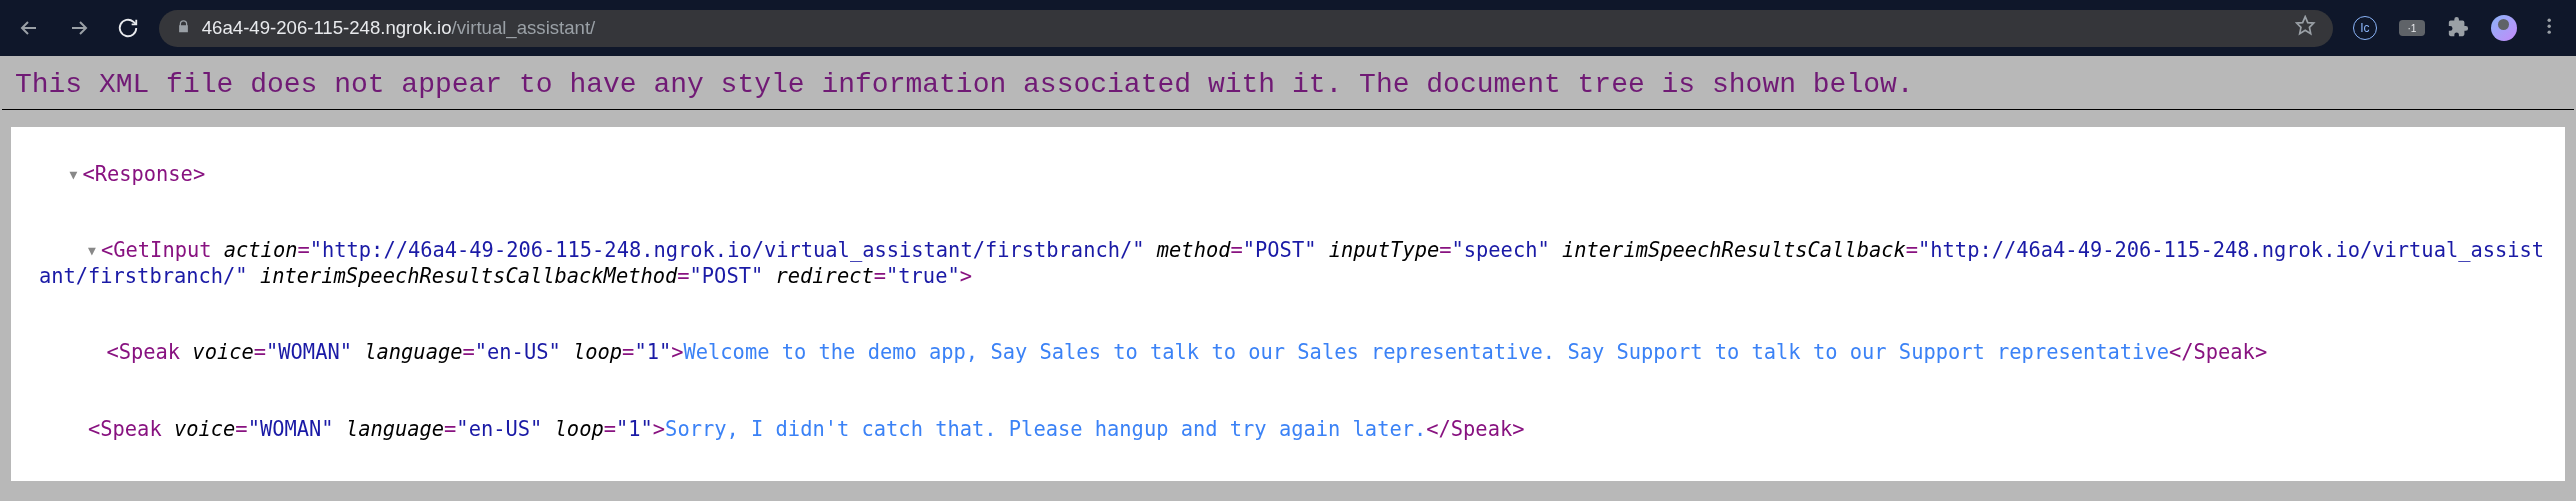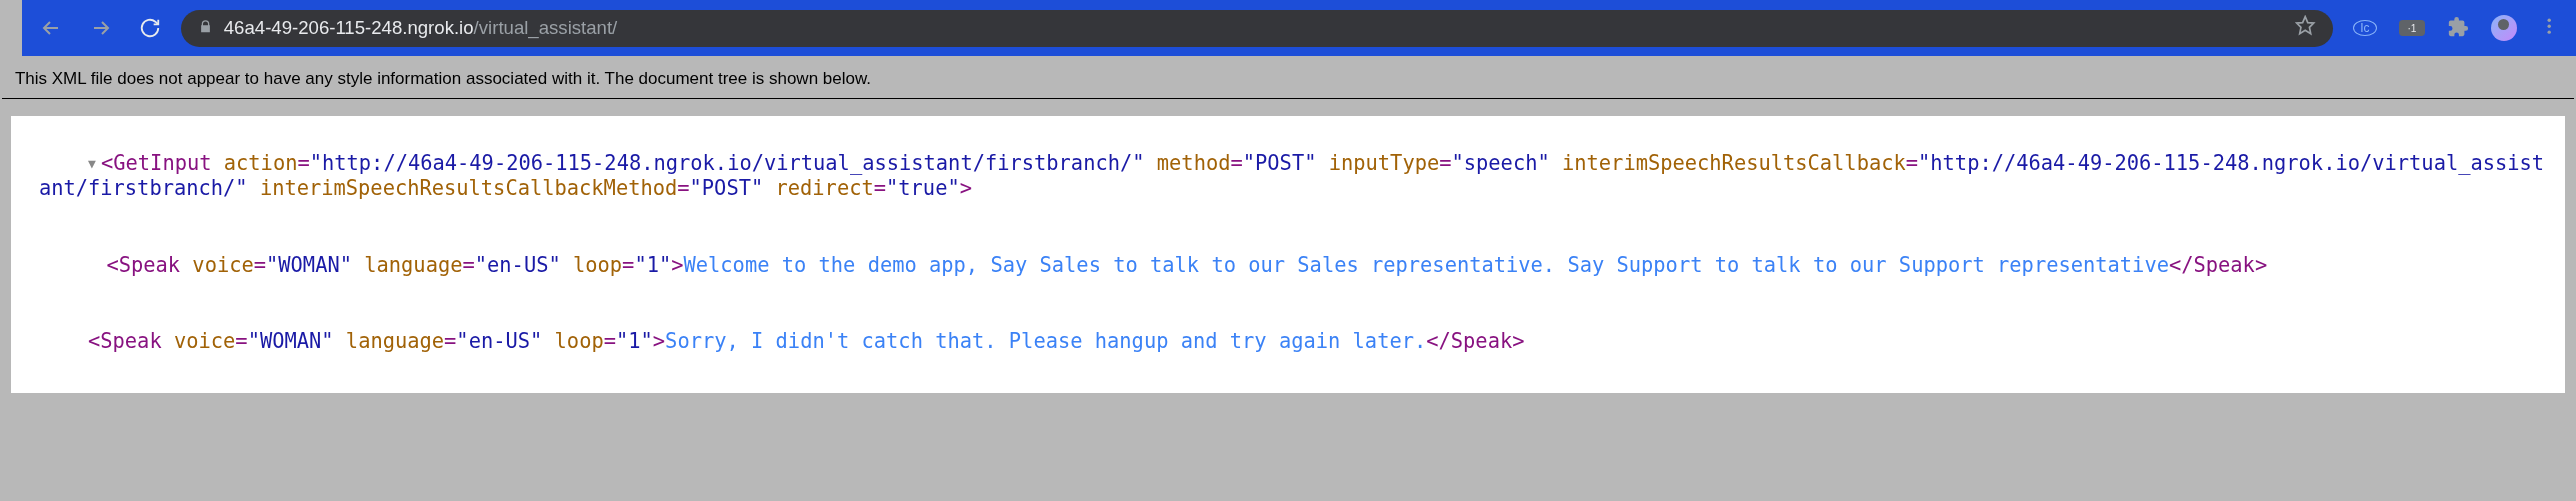--- a/index.html
+++ b/index.html
@@ -5,27 +5,26 @@
   * { box-sizing: border-box; }
   body {
     margin: 0;
     padding: 0;
     background: #b8b8b8;
     font-family: -apple-system, "Helvetica Neue", Arial, sans-serif;
     width: 2576px;
   }
   
   .chrome-bar {
-    background: #1d4ed8;
+    background: #0f172a;
     height: 56px;
     display: flex;
     align-items: center;
     padding: 0 16.7px;
     gap: 20.4px;
-    margin-left: 22px;
   }
   .nav-icons {
     display: flex;
     align-items: center;
     gap: 26px;
     color: #9aa0a6;
   }
   .nav-icons svg { display: block; }
   .nav-icons .enabled { color: #e8eaed; }
   .omnibox {
@@ -74,33 +73,33 @@
   }
   .ext-badge {
     width: 26px; height: 16.7px;
     background: #5f6368;
     border-radius: 3.7px;
     color: #e8eaed;
     font-size: 10.2px;
     display: flex; align-items: center; justify-content: center;
   }
   .ext-circle {
-    width: 24px; height: 16px;
+    width: 24px; height: 24px;
     border-radius: 50%;
     border: 1.9px solid #8ab4f8;
     color: #8ab4f8;
     font-size: 12px;
     display: flex; align-items: center; justify-content: center;
   }
   
   .info-banner {
     padding: 13px 13px 9.3px 13px;
-    font-family: Liberation Sans, sans-serif;
-    font-size: 17px;
-    color: #000000;
+    font-family: Liberation Mono, monospace;
+    font-size: 28px;
+    color: #701a75;
     border-bottom: 1.9px solid #000;
     margin: 0 1.9px;
   }
   .xml-panel {
     background: #fff;
     margin: 16.7px 11px 3.7px 11px;
     padding: 9.3px 9.3px 13px 9.3px;
     font-family: ui-monospace, SFMono-Regular, Menlo, Consolas, monospace;
     font-size: 20.4px;
     line-height: 1.25;
@@ -112,21 +111,21 @@
   .i2 { margin-left: 37px; }
   .disclosure {
     display: inline-block;
     width: 13px;
     color: #888;
     font-size: 13px;
     vertical-align: 1.9px;
     user-select: none;
   }
   .tag { color: #881280; }
-  .attr { color: #a16207; }
+  .attr { color: #000000; font-style: italic; }
   .val { color: #1a1aa6; }
   .txt { color: #3b82f6; }
 </style>
 </head>
 <body>
 
 <div class="chrome-bar">
   <div class="nav-icons">
     <span>
       <svg width="24" height="24" viewBox="0 0 24 24" fill="none" stroke="currentColor" stroke-width="2">
@@ -178,20 +177,23 @@
           <circle cx="12" cy="19" r="2"></circle>
         </svg>
     </span>
   </div>
 </div>
 
 <div class="info-banner">This XML file does not appear to have any style information associated with it. The document tree is shown below.</div>
 
 <div class="xml-panel">
 
+  <div class="line i0">
+    <span class="disclosure">▼</span><span class="tag">&lt;<span>Response</span>&gt;</span>
+  </div>
 
   <div class="line i1">
     <span class="disclosure">▼</span><span class="tag">&lt;<span>GetInput</span></span> <span class="attr">action</span><span class="tag">=</span><span class="val">"<span>http://46a4-49-206-115-248.ngrok.io/virtual_assistant/firstbranch/</span>"</span> <span class="attr">method</span><span class="tag">=</span><span class="val">"<span>POST</span>"</span> <span class="attr">inputType</span><span class="tag">=</span><span class="val">"<span>speech</span>"</span> <span class="attr">interimSpeechResultsCallback</span><span class="tag">=</span><span class="val">"<span>http://46a4-49-206-115-248.ngrok.io/virtual_assistant/firstbranch/</span>"</span> <span class="attr">interimSpeechResultsCallbackMethod</span><span class="tag">=</span><span class="val">"<span>POST</span>"</span> <span class="attr">redirect</span><span class="tag">=</span><span class="val">"<span>true</span>"</span><span class="tag">&gt;</span>
   </div>
 
   <div class="line i2">
     <span class="tag">&lt;<span>Speak</span></span> <span class="attr">voice</span><span class="tag">=</span><span class="val">"<span>WOMAN</span>"</span> <span class="attr">language</span><span class="tag">=</span><span class="val">"<span>en-US</span>"</span> <span class="attr">loop</span><span class="tag">=</span><span class="val">"<span>1</span>"</span><span class="tag">&gt;</span><span class="txt">Welcome to the demo app, Say Sales to talk to our Sales representative. Say Support to talk to our Support representative</span><span class="tag">&lt;/<span>Speak</span>&gt;</span>
   </div>
 
 

